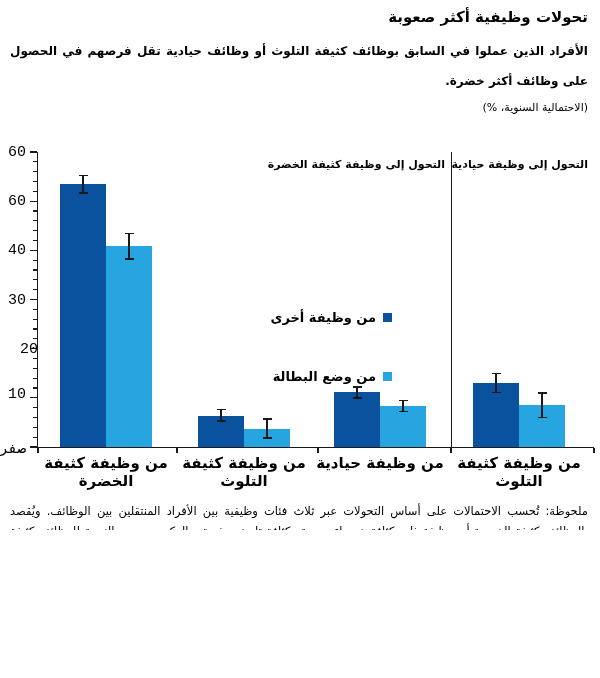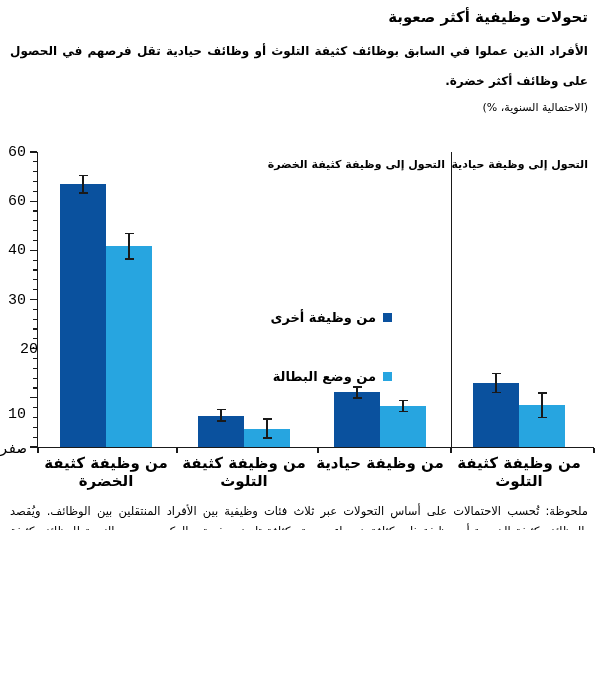--- a/index.html
+++ b/index.html
@@ -43,21 +43,21 @@
       <div style="position: absolute; left: 36.7px; top: 152px; width: 1.3px; height: 296px; background: rgb(26, 26, 26);"></div>
       <div style="position: absolute; left: 36.7px; top: 446.6px; width: 557.3px; height: 1.3px; background: rgb(26, 26, 26);"></div>
       <div style="position: absolute; left: 451px; top: 152px; width: 1.1px; height: 295px; background: rgb(26, 26, 26);"></div>
       <div style="position: absolute; left: 29.7px; top: 446.4px; width: 7px; height: 1.2px; background: rgb(26, 26, 26);"></div>
       <div class="y-label" style="position: absolute; left: 0px; top: 439px; width: 26px;">صفر</div>
       <div style="position: absolute; left: 32.7px; top: 436.567px; width: 4px; height: 1.2px; background: rgb(26, 26, 26);"></div>
       <div style="position: absolute; left: 32.7px; top: 426.733px; width: 4px; height: 1.2px; background: rgb(26, 26, 26);"></div>
       <div style="position: absolute; left: 32.7px; top: 416.9px; width: 4px; height: 1.2px; background: rgb(26, 26, 26);"></div>
       <div style="position: absolute; left: 32.7px; top: 407.067px; width: 4px; height: 1.2px; background: rgb(26, 26, 26);"></div>
       <div style="position: absolute; left: 29.7px; top: 397.233px; width: 7px; height: 1.2px; background: rgb(26, 26, 26);"></div>
-      <div class="y-label" style="position: absolute; left: 0px; top: 406px; width: 26px; padding-left: 10px;">10</div>
+      <div class="y-label" style="position: absolute; left: 0px; top: 386px; width: 26px; padding-left: 10px;">10</div>
       <div style="position: absolute; left: 32.7px; top: 387.4px; width: 4px; height: 1.2px; background: rgb(26, 26, 26);"></div>
       <div style="position: absolute; left: 32.7px; top: 377.567px; width: 4px; height: 1.2px; background: rgb(26, 26, 26);"></div>
       <div style="position: absolute; left: 32.7px; top: 367.733px; width: 4px; height: 1.2px; background: rgb(26, 26, 26);"></div>
       <div style="position: absolute; left: 32.7px; top: 357.9px; width: 4px; height: 1.2px; background: rgb(26, 26, 26);"></div>
       <div style="position: absolute; left: 29.7px; top: 348.067px; width: 7px; height: 1.2px; background: rgb(26, 26, 26);"></div>
       <div class="y-label" style="position: absolute; left: 0px; top: 340.667px; width: 26px; margin-left: 12px;">20</div>
       <div style="position: absolute; left: 32.7px; top: 338.233px; width: 4px; height: 1.2px; background: rgb(26, 26, 26);"></div>
       <div style="position: absolute; left: 32.7px; top: 328.4px; width: 4px; height: 1.2px; background: rgb(26, 26, 26);"></div>
       <div style="position: absolute; left: 32.7px; top: 318.567px; width: 4px; height: 1.2px; background: rgb(26, 26, 26);"></div>
       <div style="position: absolute; left: 32.7px; top: 308.733px; width: 4px; height: 1.2px; background: rgb(26, 26, 26);"></div>

